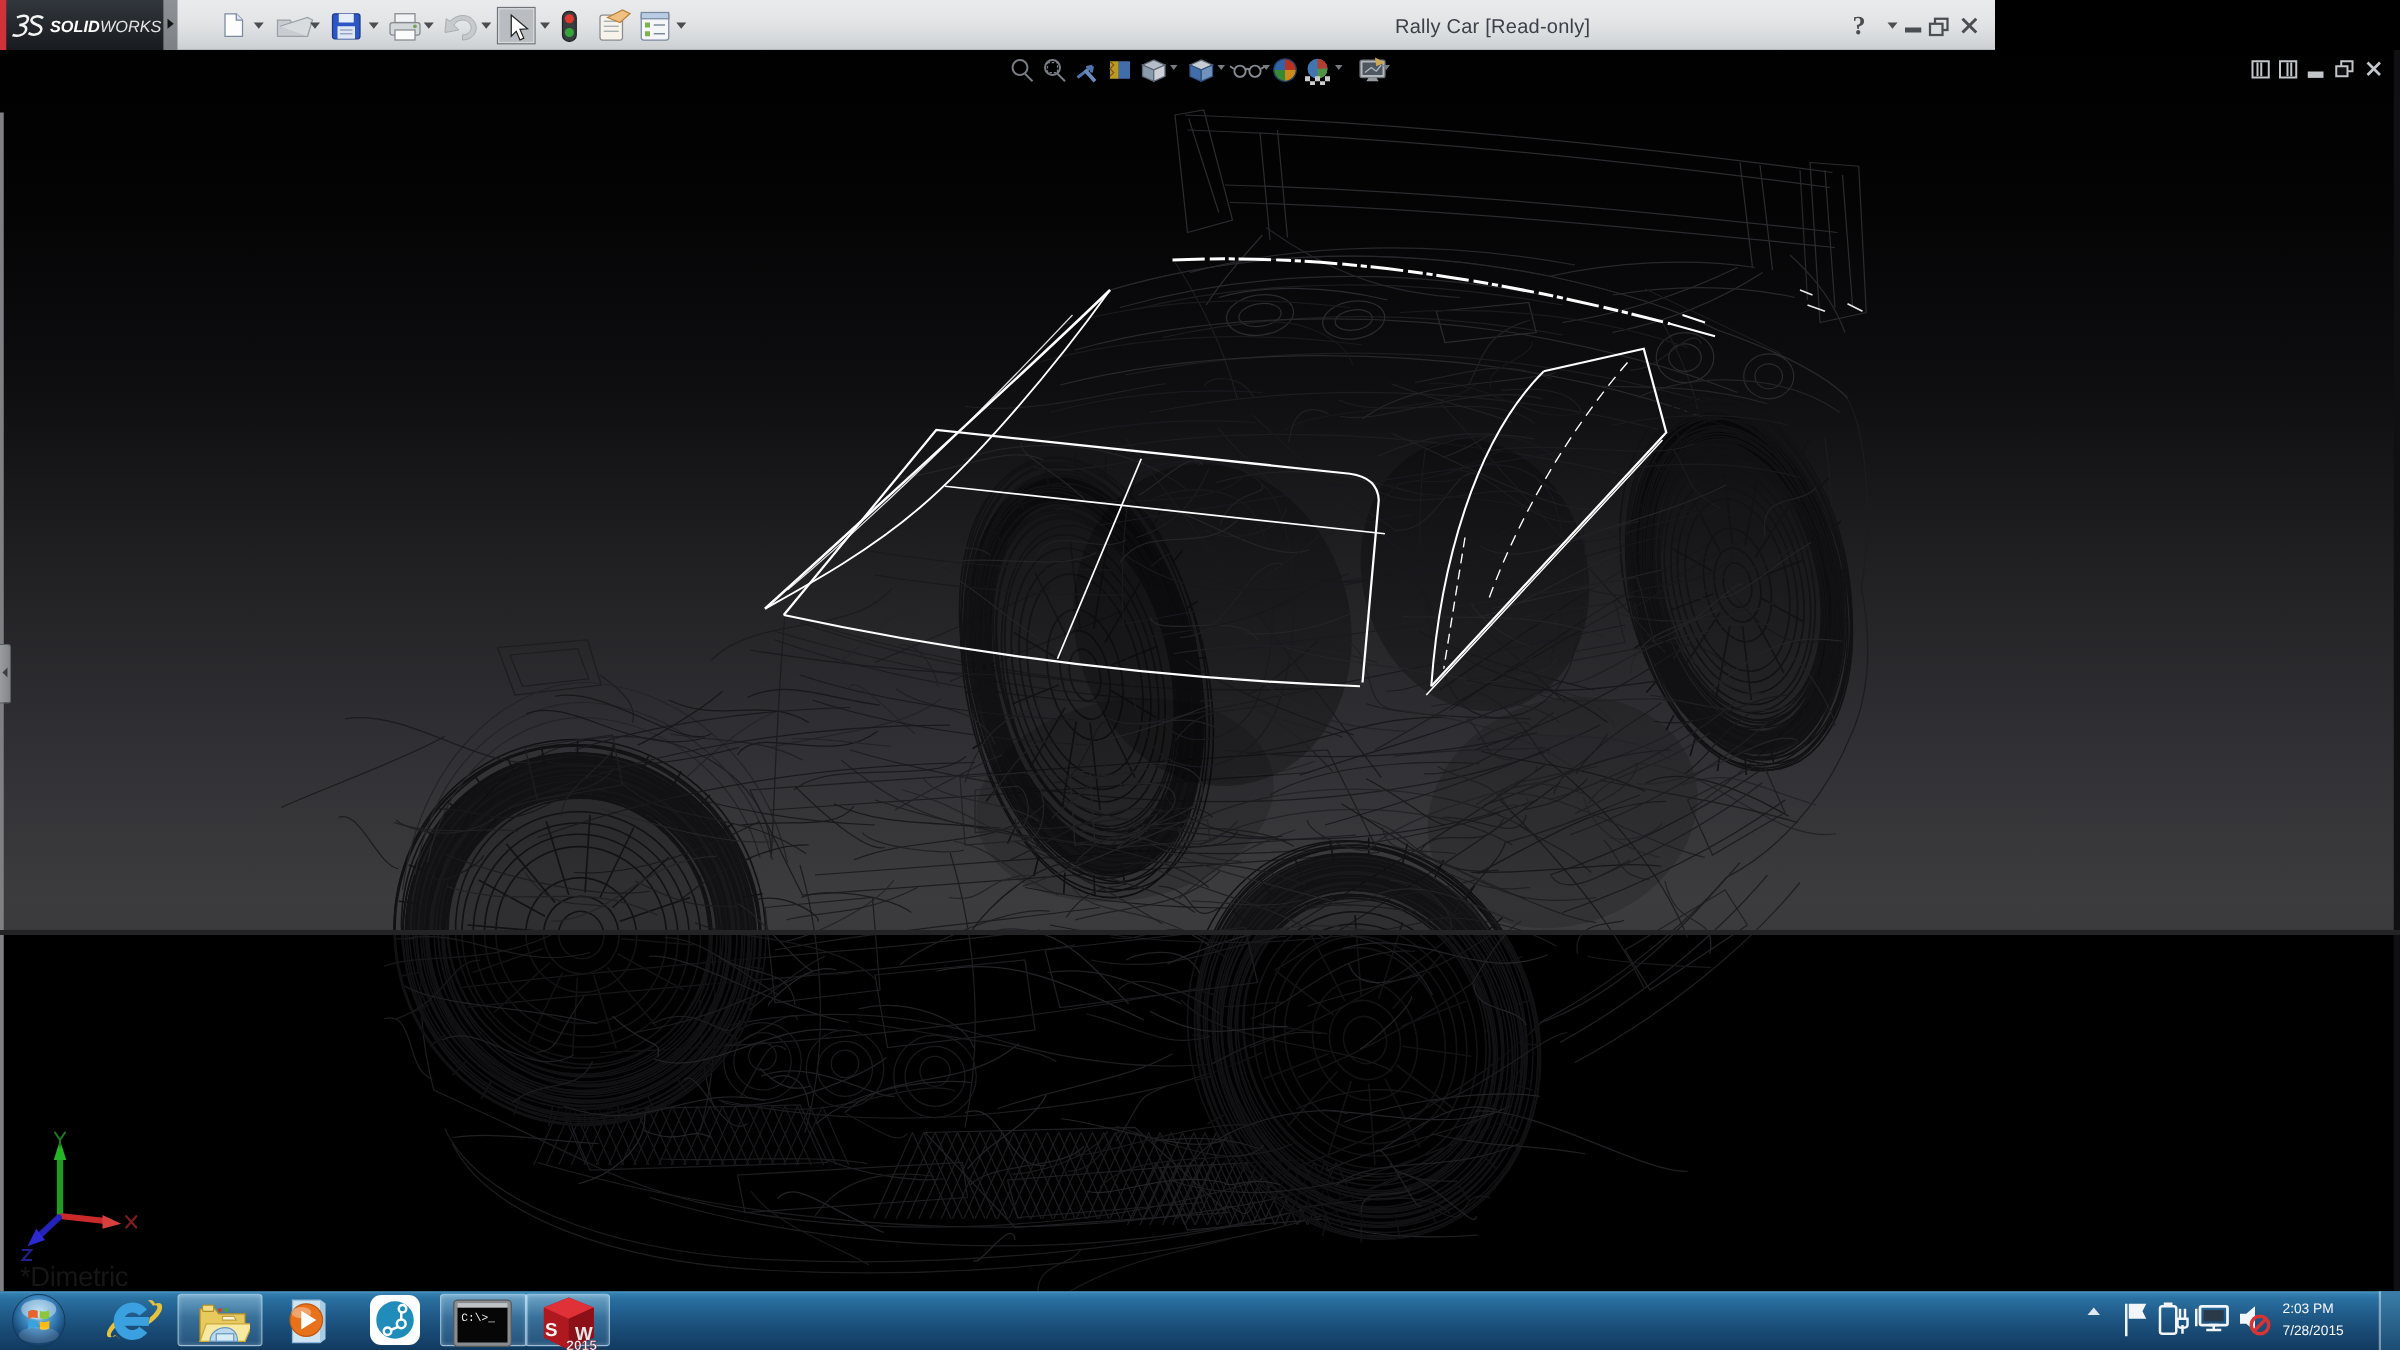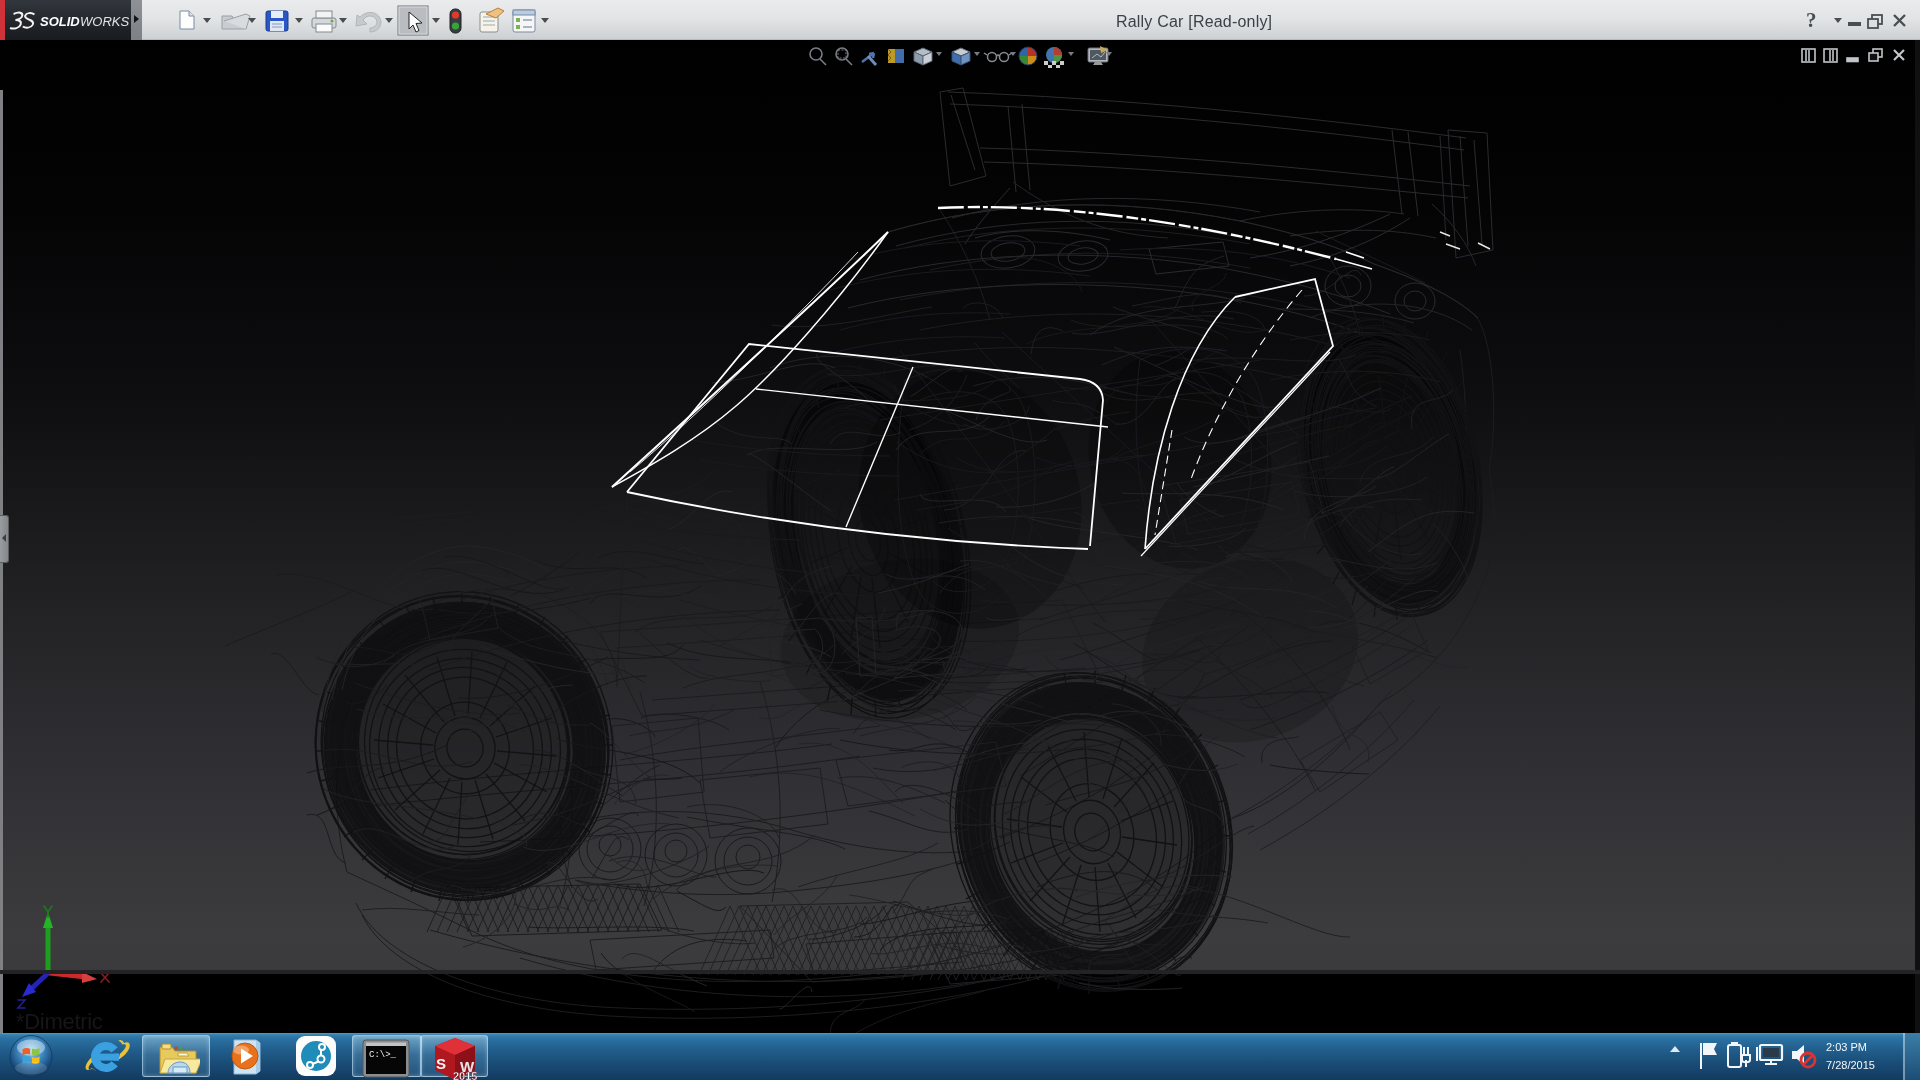--- a/index.html
+++ b/index.html
@@ -1,22 +1,22 @@
 <!DOCTYPE html>
 <html><head><meta charset="utf-8"><style>
  * { margin:0; padding:0; box-sizing:border-box; }
  body { width:1920px; height:1080px; overflow:hidden; font-family:"Liberation Sans",sans-serif; background:#000; }
- #titlebar { position:absolute; left:0; top:0; width:1920px; height:40px;
+ #titlebar { position:absolute; left:0; top:0; width:1596px; height:40px;
    background:linear-gradient(180deg,#e9ebec 0%,#e2e4e6 45%,#d6d9db 78%,#cdd0d2 97%,#a9acae 100%); }
  #swblock { position:absolute; left:0; top:0; width:131px; height:40px;
    background:linear-gradient(180deg,#32373d 0%,#23272c 55%,#181b1f 100%); }
  #swred { position:absolute; left:0; top:0; width:5px; height:40px; background:#cf3339; }
  #swgray { position:absolute; left:131px; top:0; width:11px; height:40px;
    background:linear-gradient(180deg,#8e9296 0%,#7d8185 100%); }
- #viewport { position:absolute; left:0; top:40px; width:1920px; height:934px;
+ #viewport { position:absolute; left:0; top:40px; width:1920px; height:708px;
    background:linear-gradient(180deg,#000 0%,#040405 18%,#0e0e10 38%,#202023 58%,#303034 78%,#3c3c3f 96%,#3a3a3d 100%); }
  #taskbar { position:absolute; left:0; top:1033px; width:1920px; height:47px;
    background:linear-gradient(180deg,#509ecb 0%,#3480b1 4%,#2a71a1 12%,#225f8e 34%,#1b507b 58%,#16436c 82%,#123a5e 100%); }
  .ttl { position:absolute; top:13px; left:1116px; font-size:16px; color:#3c4048; letter-spacing:0.2px; }
 </style></head>
 <body>
  <div id="viewport">
    <svg width="1914" height="993" viewBox="0 40 1914 993" style="position:absolute;left:0;top:0" stroke-width="1">
       <path d="M 347,872 C 332,815 333,752 352,698" stroke="#1d1d20" fill="none"></path>
       <path d="M 352,698 C 382,610 470,570 548,598 C 600,620 618,655 617,686" stroke="#1d1d20" fill="none"></path>

